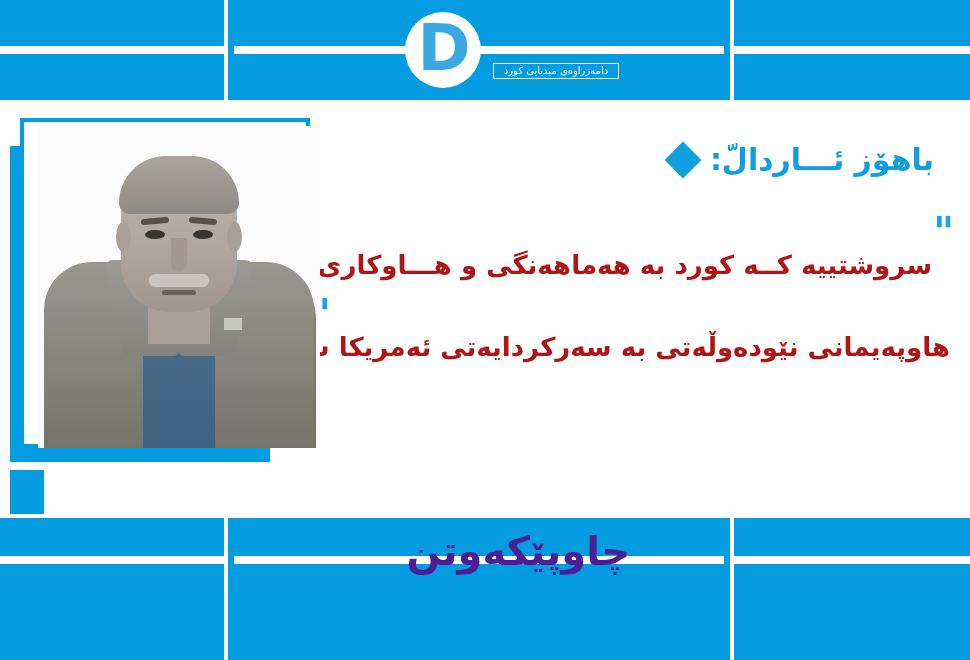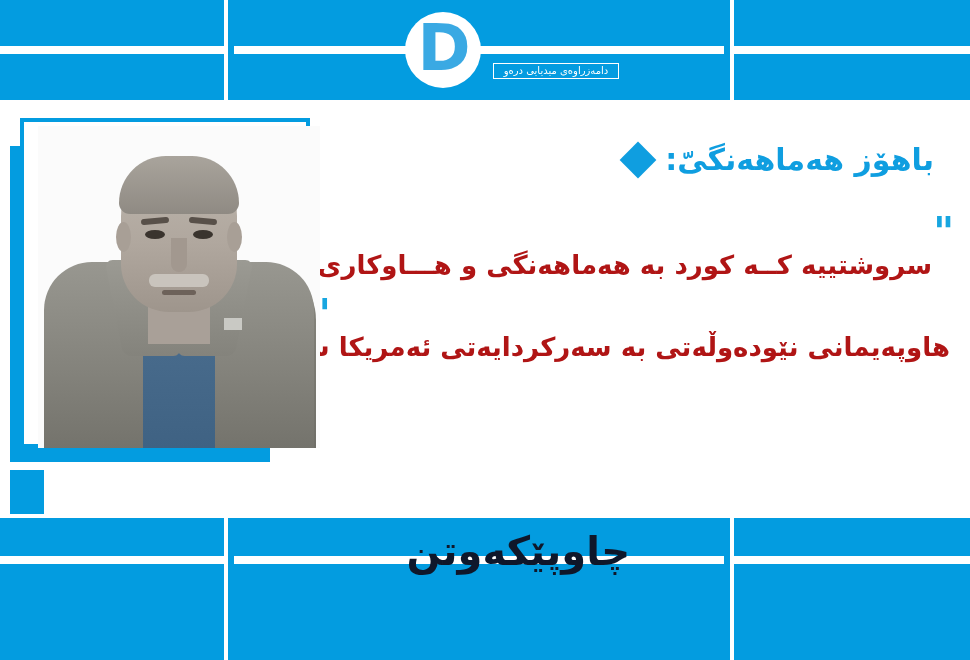--- a/index.html
+++ b/index.html
@@ -300,21 +300,21 @@
   .bb-vsep {
     position:absolute;
     top:0; width:4px; height:142px; background:#ffffff;
   }
   .bb-vsep.v1 { left:224px; }
   .bb-vsep.v2 { left:730px; }
 
   .bottom-title {
     position:absolute;
     right:340px; top:10px;
-    color:#0f172a;
+    color:#4c1d95;
     font-size:40px; font-weight:bold;
     direction:rtl;
     white-space:nowrap;
   }
 
   
   .bb-notch {
     position:absolute;
     top:498px; height:22px; width:4px; background:#ffffff;
   }
@@ -330,26 +330,26 @@
     <div class="tb-rule seg1"></div>
     <div class="tb-rule seg2"></div>
     <div class="tb-rule seg3"></div>
     <div class="tb-vsep v1"></div>
     <div class="tb-vsep v2"></div>
 
     <div class="logo">
       <div class="logo-mark">
         <span class="logo-d">D</span>
       </div>
-      <div class="logo-sub">دامەزراوەی میدیایی درەو</div>
+      <div class="logo-sub">دامەزراوەی میدیایی کورد</div>
     </div>
   </div>
 
   <div class="headline">
-    <span>باهۆز هەماهەنگیّ:</span>
+    <span>باهۆز ئـــاردالّ:</span>
     <span class="headline-diamond"></span>
   </div>
 
   <div class="quote">
     <span class="qmark open">"</span>
     <div class="quote-line l1">سروشتییە کــە کورد بە هەماهەنگی و هـــاوکاری لەگەڵ</div>
     <span class="qmark close">"</span>
     <div class="quote-line l2">هاوپەیمانی نێودەوڵەتی بە سەرکردایەتی ئەمریکا شەڕ بکەن</div>
   </div>
 

